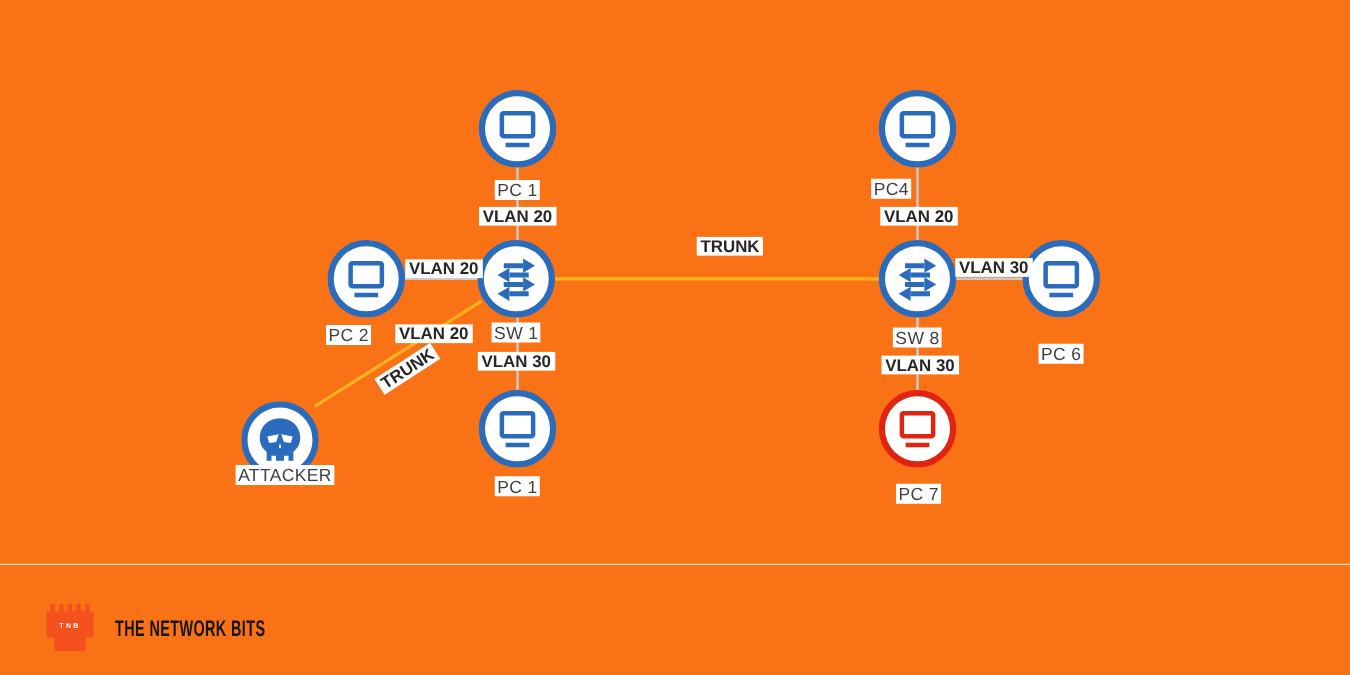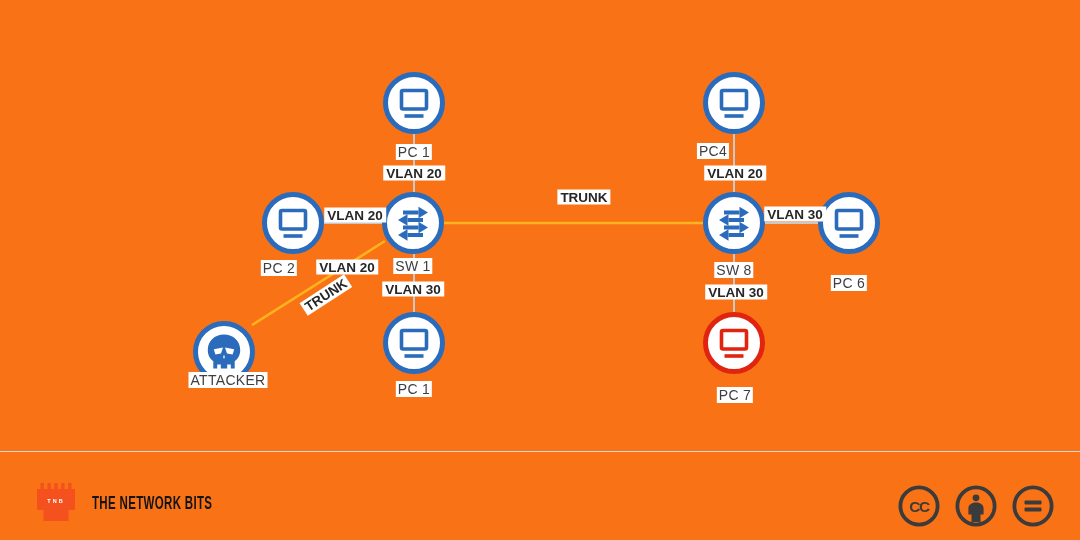--- a/index.html
+++ b/index.html
@@ -186,30 +186,14 @@
       <rect x="17.3" y="0" width="3.4" height="7"></rect>
       <rect x="24.2" y="0" width="3.4" height="7"></rect>
       <rect x="31.1" y="0" width="3.4" height="7"></rect>
       <path d="M0 6 H38 V27 H31.5 V38 H6.5 V27 H0 Z"></path>
     </g>
     <text x="19" y="19.5" text-anchor="middle" font-size="5.5" font-weight="bold" letter-spacing="2" fill="#fff">TNB</text>
   </svg>
 
   <div class="brand">THE NETWORK BITS</div>
 
-  <div class="cc-row">
-    <svg width="44" height="44" viewBox="0 0 44 44">
-      <circle cx="22" cy="22" r="18.6" fill="none" stroke="#3b3b3b" stroke-width="3.8"></circle>
-      <text x="22" y="27.5" text-anchor="middle" font-size="15.5" font-weight="bold" letter-spacing="-1.5" fill="#3b3b3b">CC</text>
-    </svg>
-    <svg width="44" height="44" viewBox="0 0 44 44">
-      <circle cx="22" cy="22" r="18.6" fill="none" stroke="#3b3b3b" stroke-width="3.8"></circle>
-      <circle cx="22" cy="13.8" r="3.4" fill="#3b3b3b"></circle>
-      <path fill="#3b3b3b" d="M22 18.6 c-4.6 0-7.6 2.4-7.6 5.8 v6 h3.1 v7.6 h9 v-7.6 h3.1 v-6 c0-3.4-3-5.8-7.6-5.8 z"></path>
-    </svg>
-    <svg width="44" height="44" viewBox="0 0 44 44">
-      <circle cx="22" cy="22" r="18.6" fill="none" stroke="#3b3b3b" stroke-width="3.8"></circle>
-      <rect x="13.5" y="16.6" width="17" height="4" rx="1" fill="#3b3b3b"></rect>
-      <rect x="13.5" y="23.4" width="17" height="4" rx="1" fill="#3b3b3b"></rect>
-    </svg>
-  </div>
 
 </div>
 
 </body></html>

